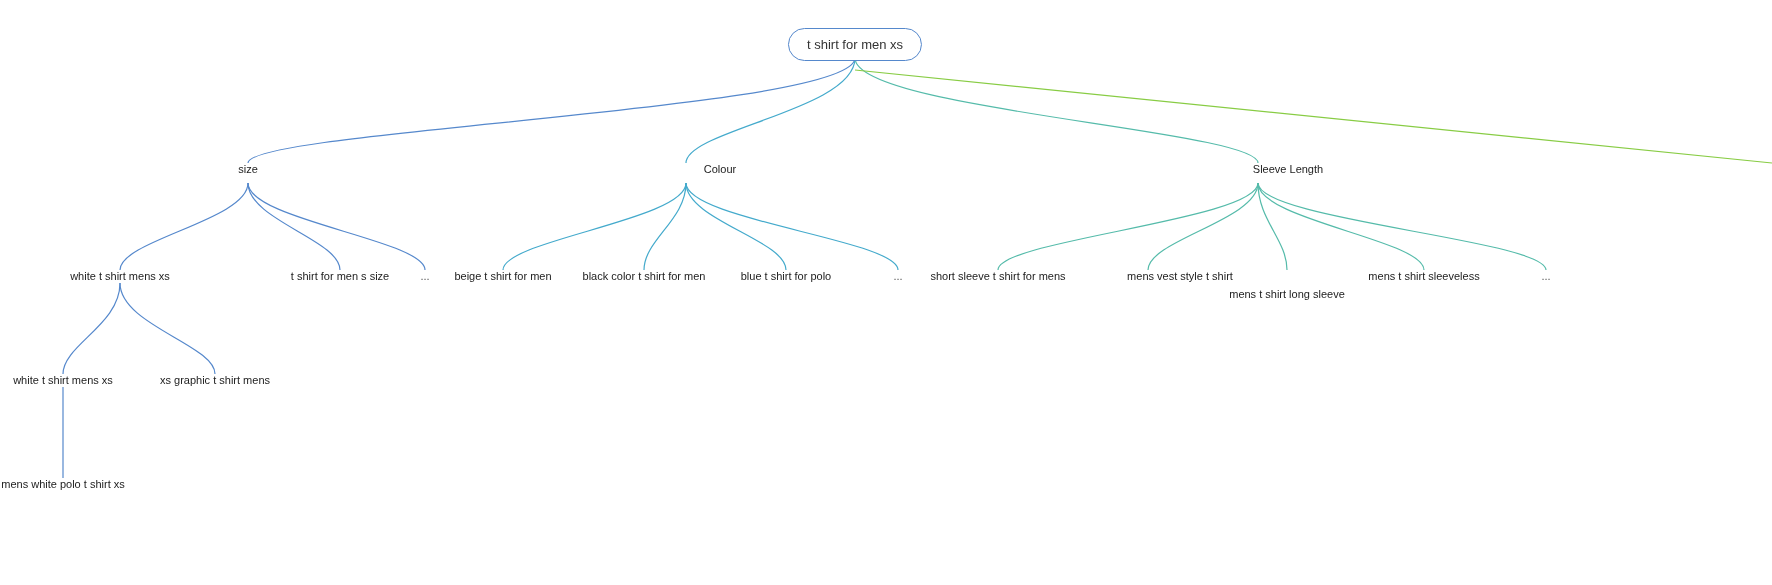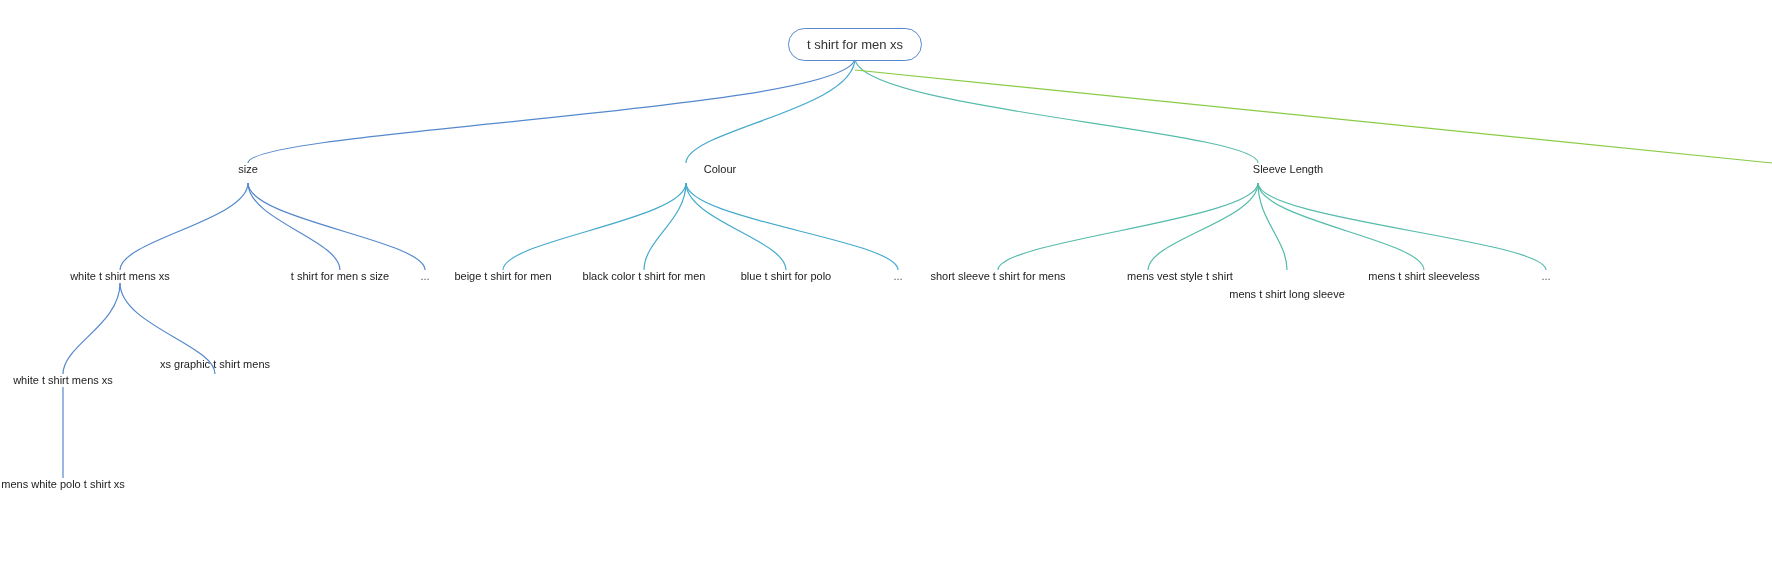--- a/index.html
+++ b/index.html
@@ -94,16 +94,16 @@
   <div class="node" style="left: 786px; top: 270px;">blue t shirt for polo</div>
   <div class="node ellipsis" style="left: 898px; top: 270px;">...</div>
 
   <div class="node" style="left: 998px; top: 270px;">short sleeve t shirt for mens</div>
   <div class="node" style="left: 1148px; top: 270px; margin-left: 32px;">mens vest style t shirt</div>
   <div class="node" style="left: 1287px; top: 288px;">mens t shirt long sleeve</div>
   <div class="node" style="left: 1424px; top: 270px; text-align: center;">mens t shirt sleeveless</div>
   <div class="node ellipsis" style="left: 1546px; top: 270px;">...</div>
 
   <div class="node" style="left: 63px; top: 374px;">white t shirt mens xs</div>
-  <div class="node" style="left: 215px; top: 358px;">xs graphic t shirt mens</div>
+  <div class="node" style="left: 215px; top: 374px;">xs graphic t shirt mens</div>
 
   <div class="node" style="left: 63px; top: 478px;">mens white polo t shirt xs</div>
 </div>
 
 </body></html>

